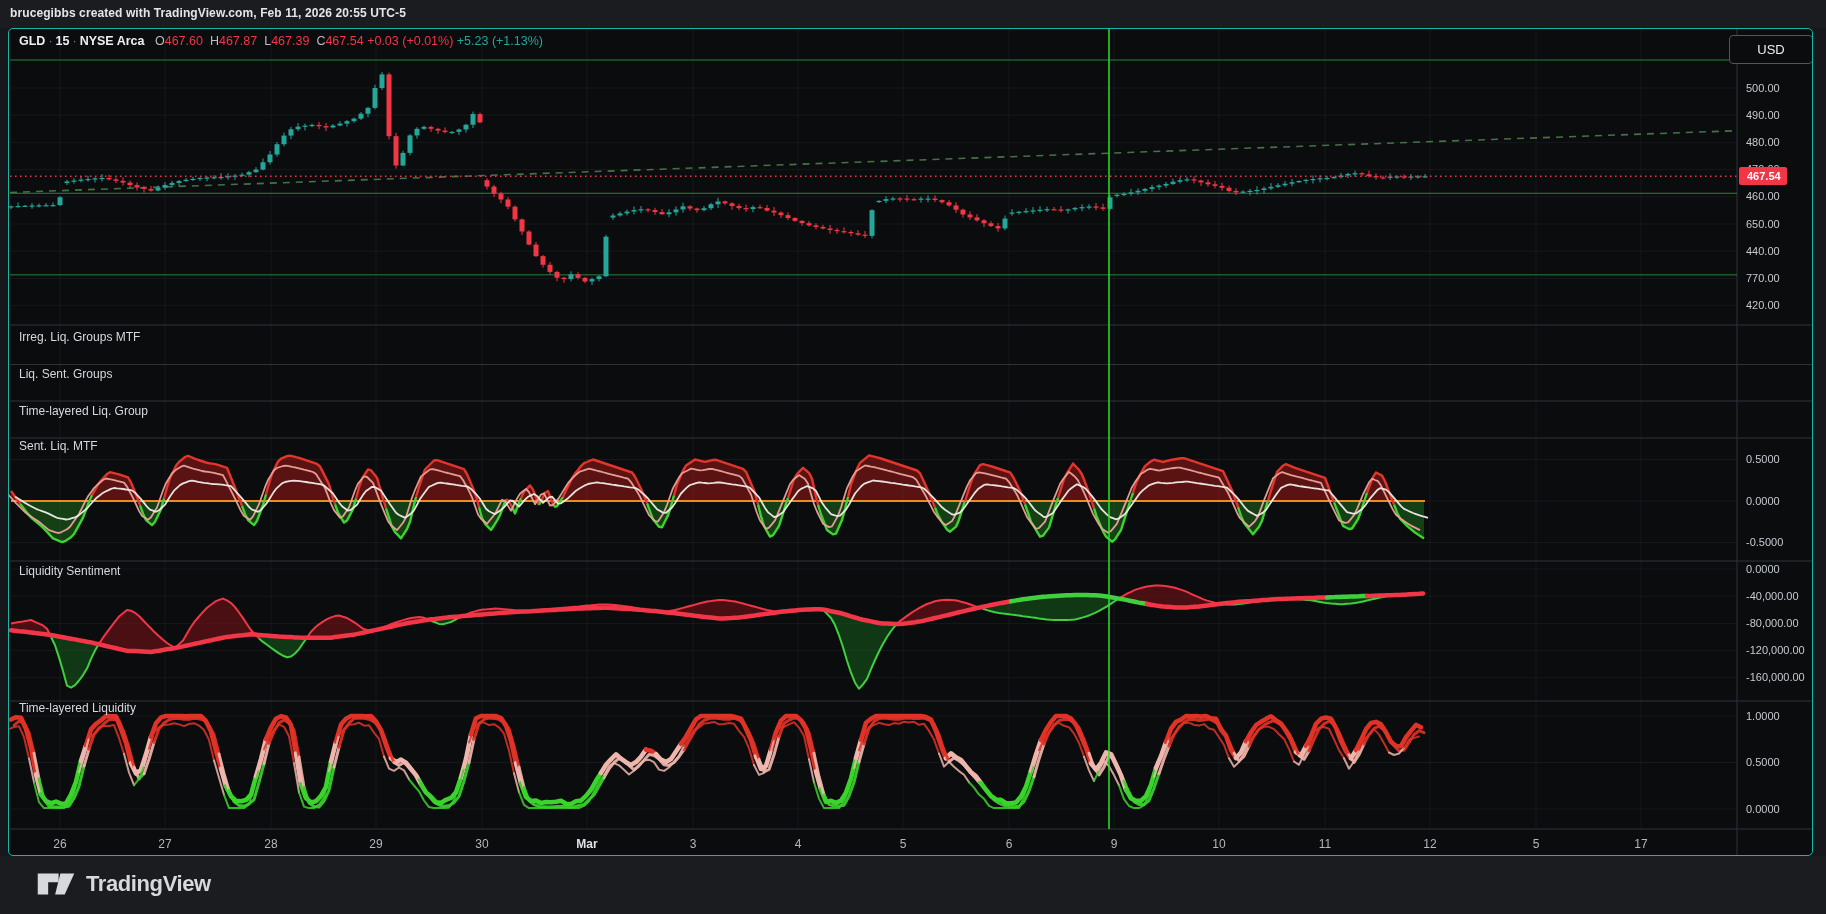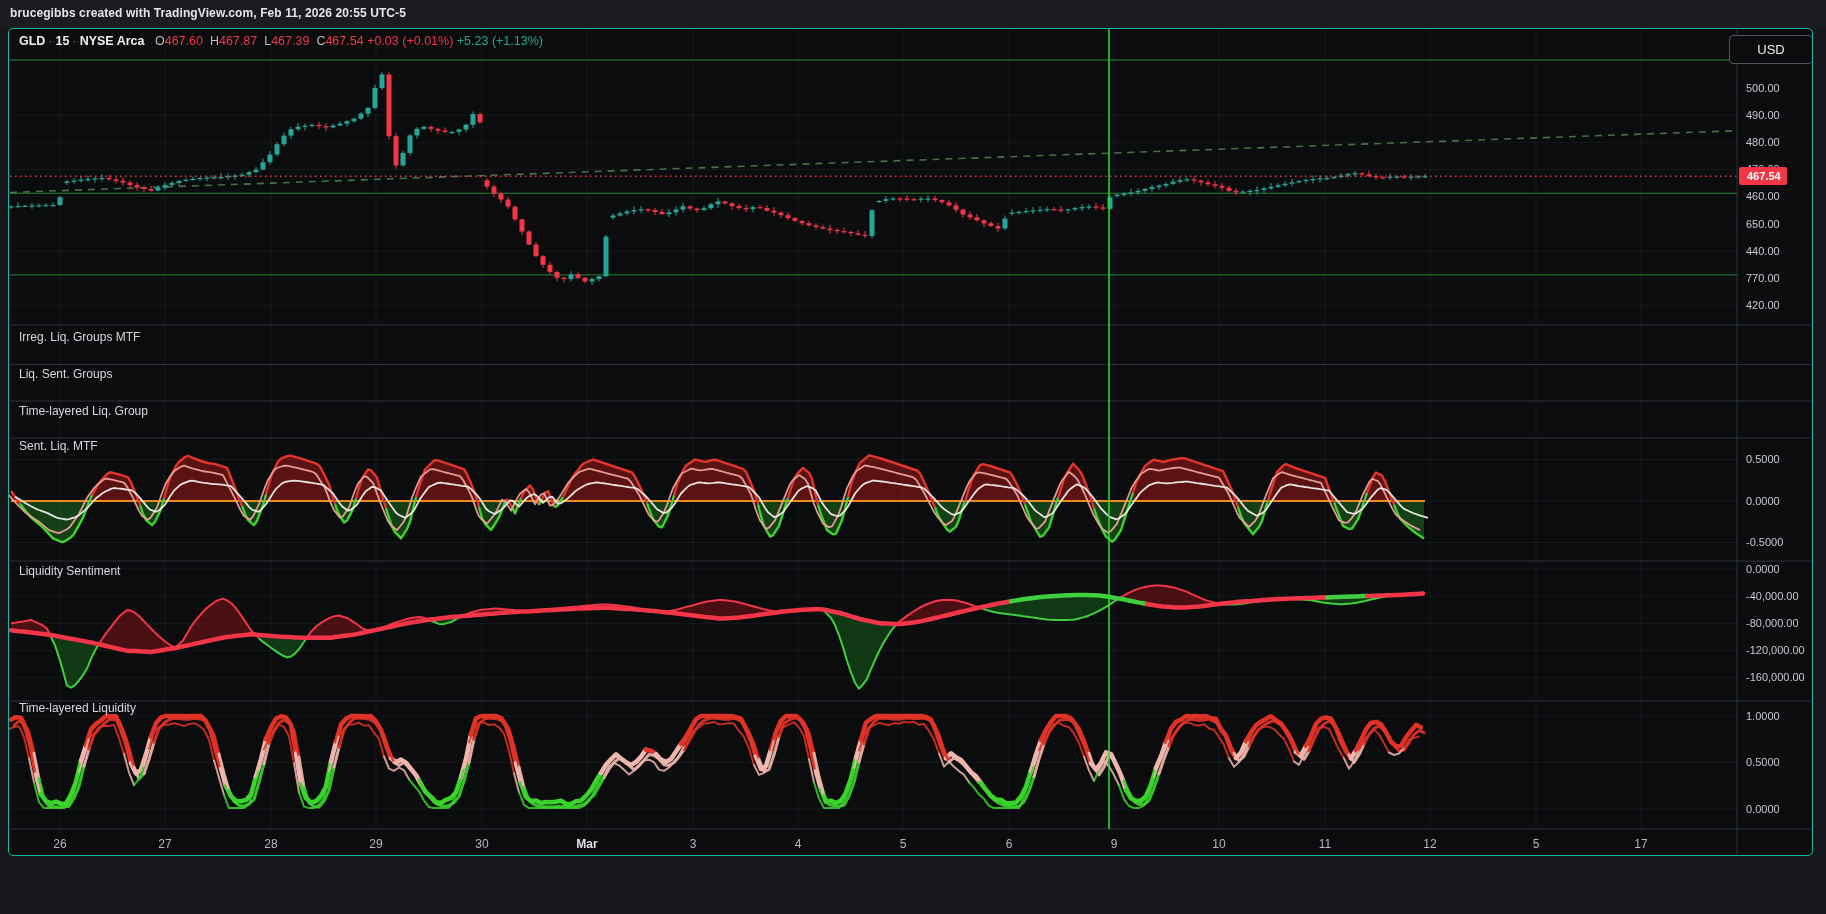--- a/index.html
+++ b/index.html
@@ -808,13 +808,22 @@
         <div class="time-label" style="left: 1000px; top: 808px;">6</div>
         <div class="time-label" style="left: 1105px; top: 808px;">9</div>
         <div class="time-label" style="left: 1210px; top: 808px;">10</div>
         <div class="time-label" style="left: 1316px; top: 808px;">11</div>
         <div class="time-label" style="left: 1421px; top: 808px;">12</div>
         <div class="time-label" style="left: 1527px; top: 808px;">5</div>
         <div class="time-label" style="left: 1632px; top: 808px;">17</div>
       </div>
   </div>
 
+  <div class="footer">
+    <div class="brand">
+      <svg width="40" height="28" viewBox="0 0 46 30">
+        <path d="M2 3 h24 v10 h-12 v14 h-12 z" fill="#d7d9dc"></path>
+        <path d="M28 3 h16 l-11 24 h-11 z" fill="#d7d9dc"></path>
+      </svg>
+      <span class="brand-text">TradingView</span>
+    </div>
+  </div>
 </div>
 
 </body></html>

